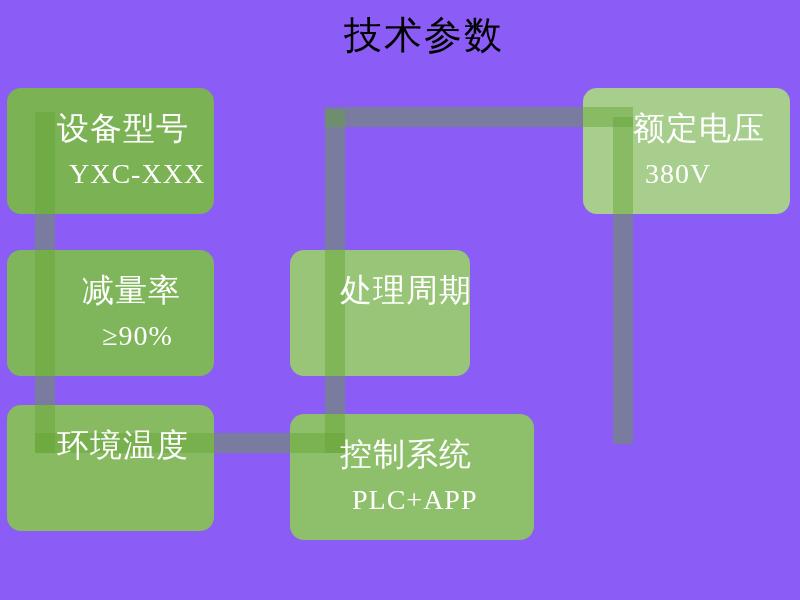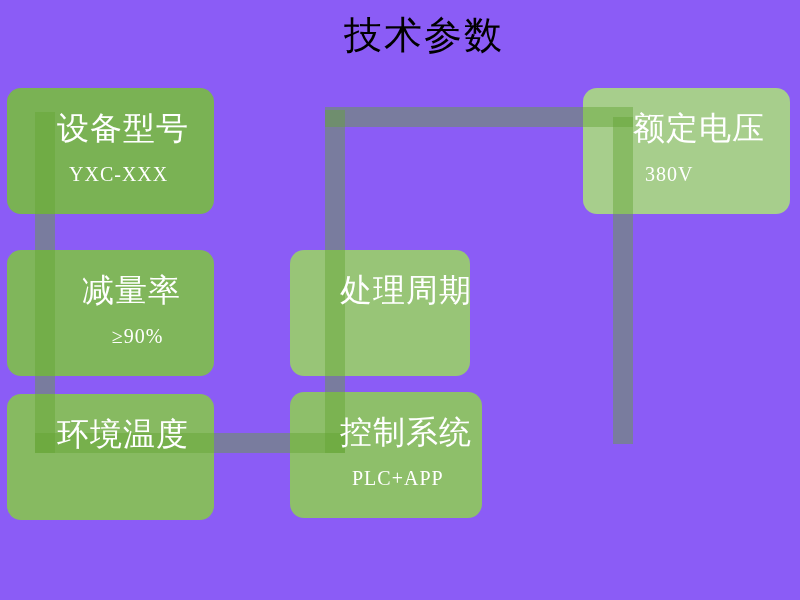--- a/index.html
+++ b/index.html
@@ -42,35 +42,35 @@
     color: #ffffff;
   }
   .box-label {
     font-size: 32px;
     line-height: 36px;
     letter-spacing: 1px;
     white-space: nowrap;
   }
   .box-value {
     margin-top: 12px;
-    font-size: 20px;
+    font-size: 28px;
     line-height: 32px;
     letter-spacing: 1px;
     text-indent: 12px;
     white-space: nowrap;
   }
   
   #box-0 { left: 7px;   top: 88px;  }
   #box-1 { left: 290px; top: 88px;  width: 216px; }
   #box-2 { left: 583px; top: 88px;  }
   #box-3 { left: 7px;   top: 250px; text-align: center; }
   #box-4 { left: 290px; top: 250px; width: 180px; }
   #box-5 { left: 583px; top: 250px; }
-  #box-6 { left: 7px;   top: 394px; }
-  #box-7 { left: 290px; top: 392px; width: 192px; }
+  #box-6 { left: 7px;   top: 405px; }
+  #box-7 { left: 290px; top: 414px; width: 244px; }
   #box-8 { left: 583px; top: 414px; }
   
   .band {
     position: absolute;
     z-index: 2;
   }
   #band-v-left   { left: 35px;  top: 112px; width: 20px;  height: 341px; }
   #band-h-bottom { left: 35px;  top: 433px; width: 310px; height: 20px;  }
   #band-v-mid    { left: 325px; top: 110px; width: 20px;  height: 343px; }
   #band-h-top    { left: 325px; top: 107px; width: 308px; height: 20px;  }

